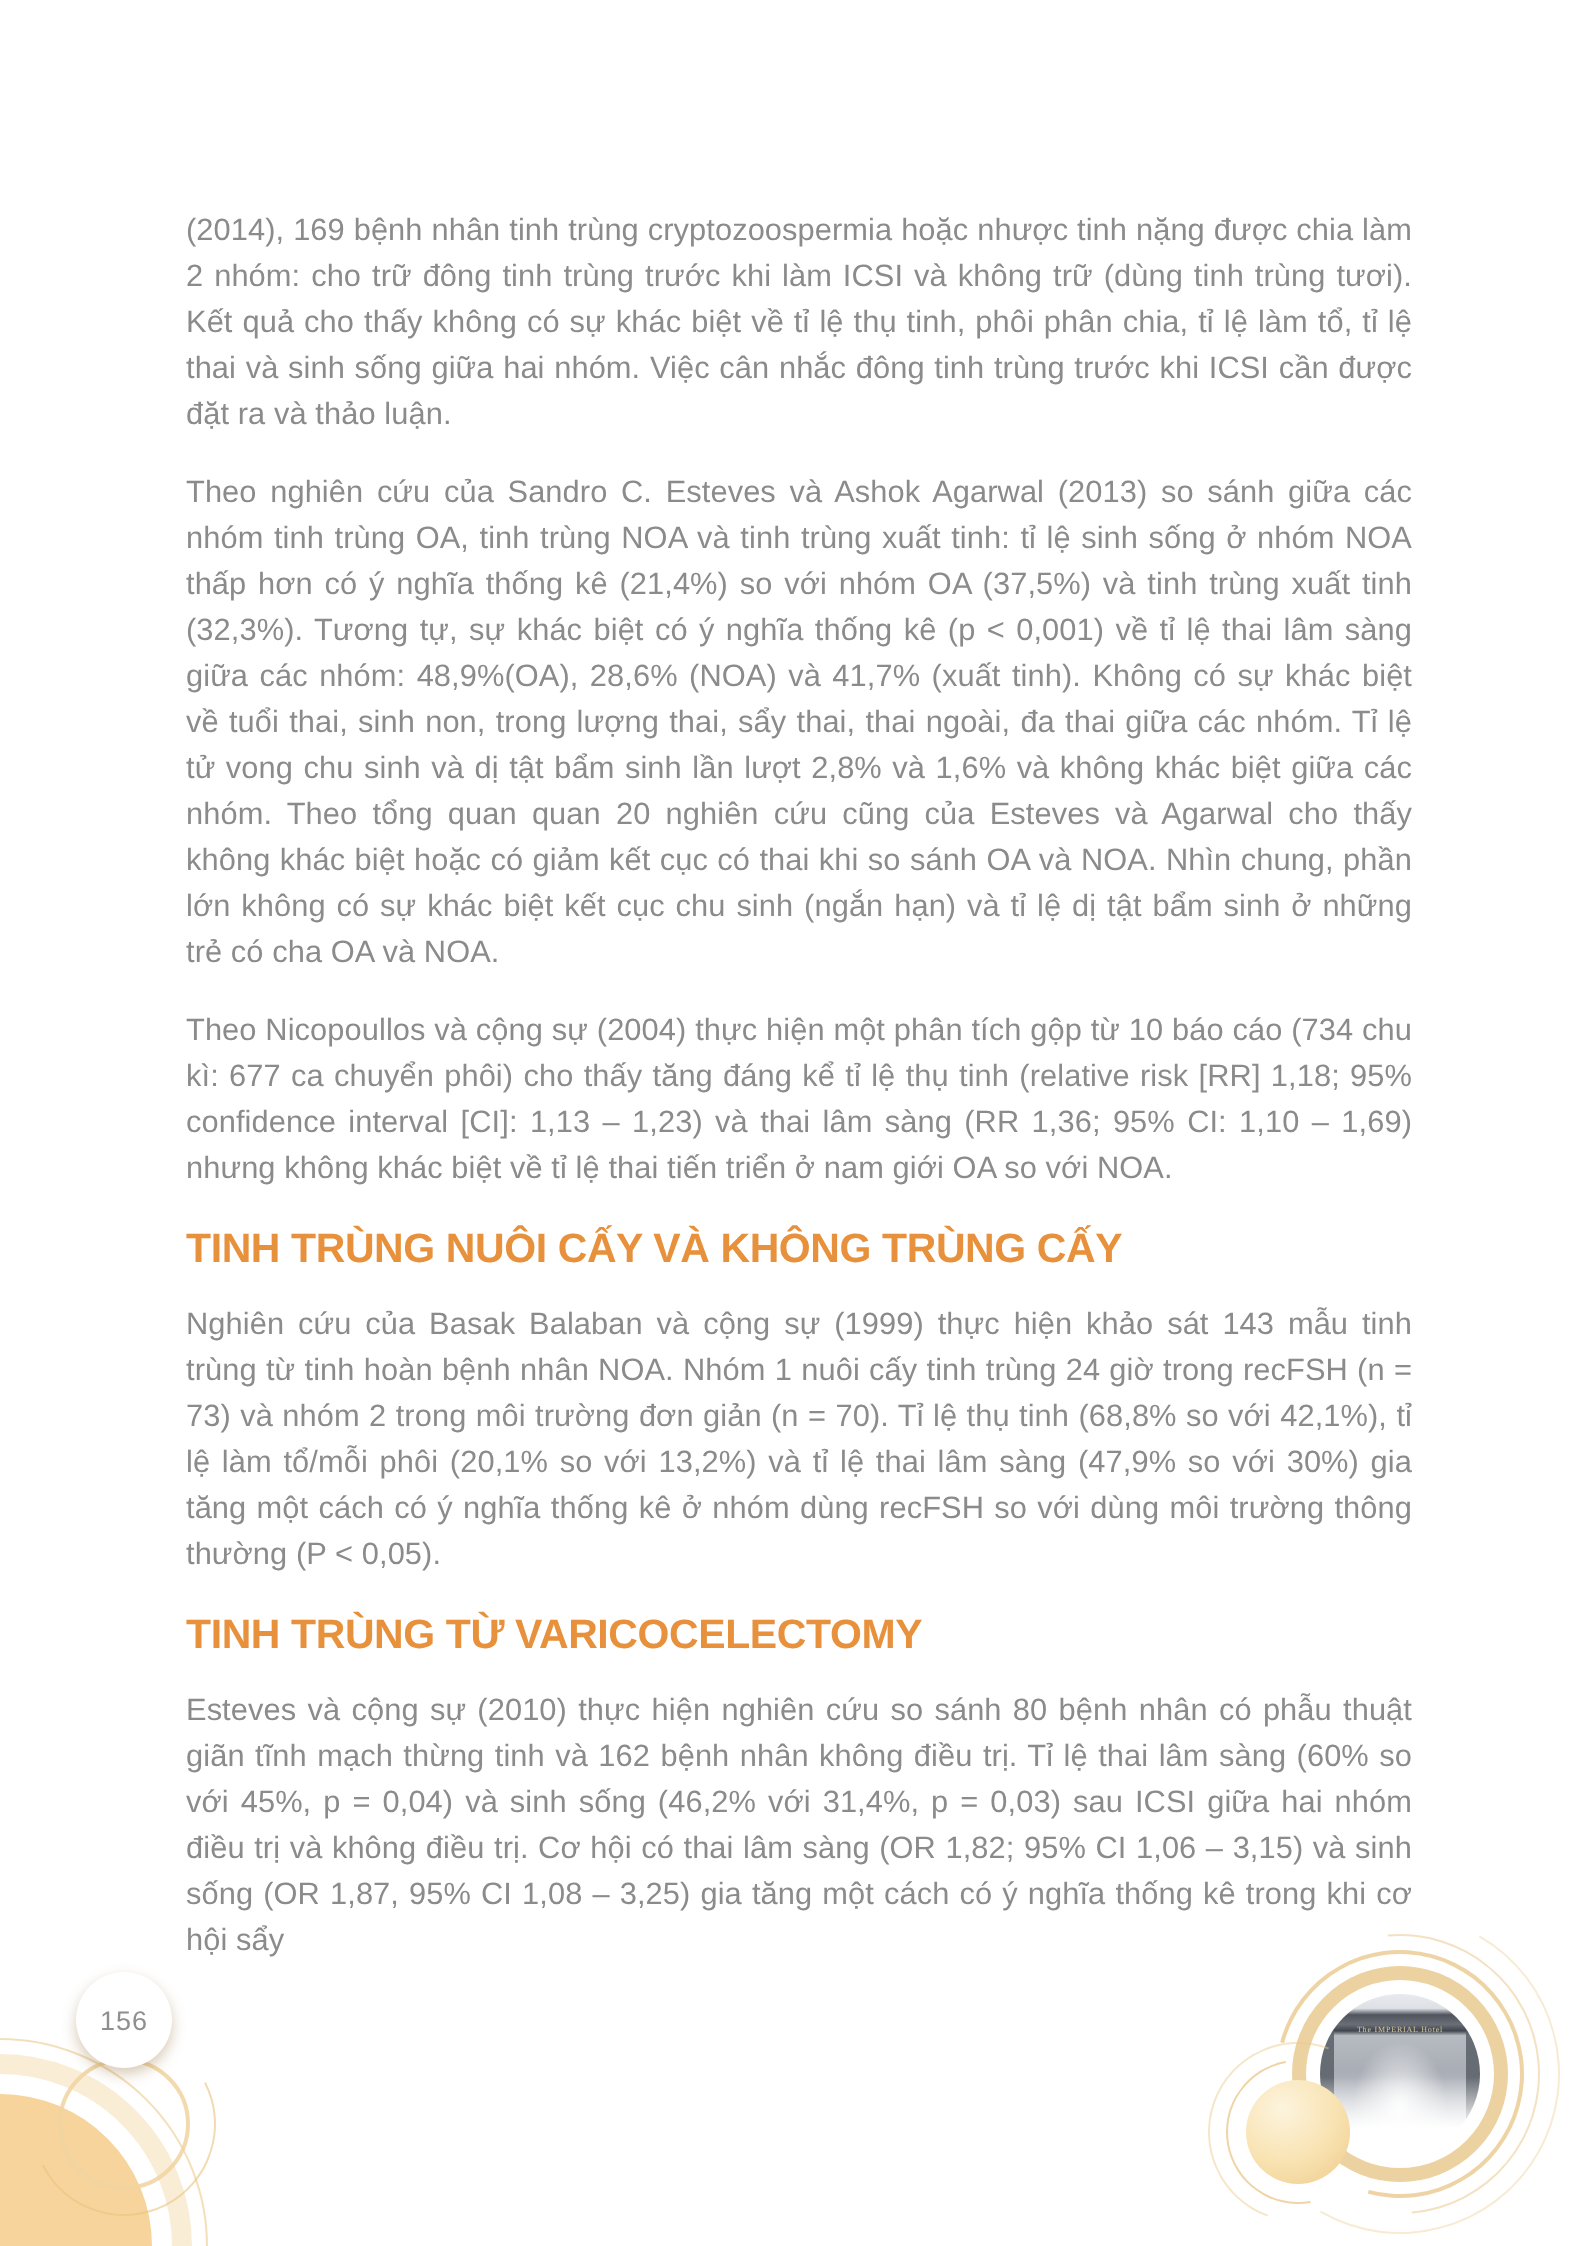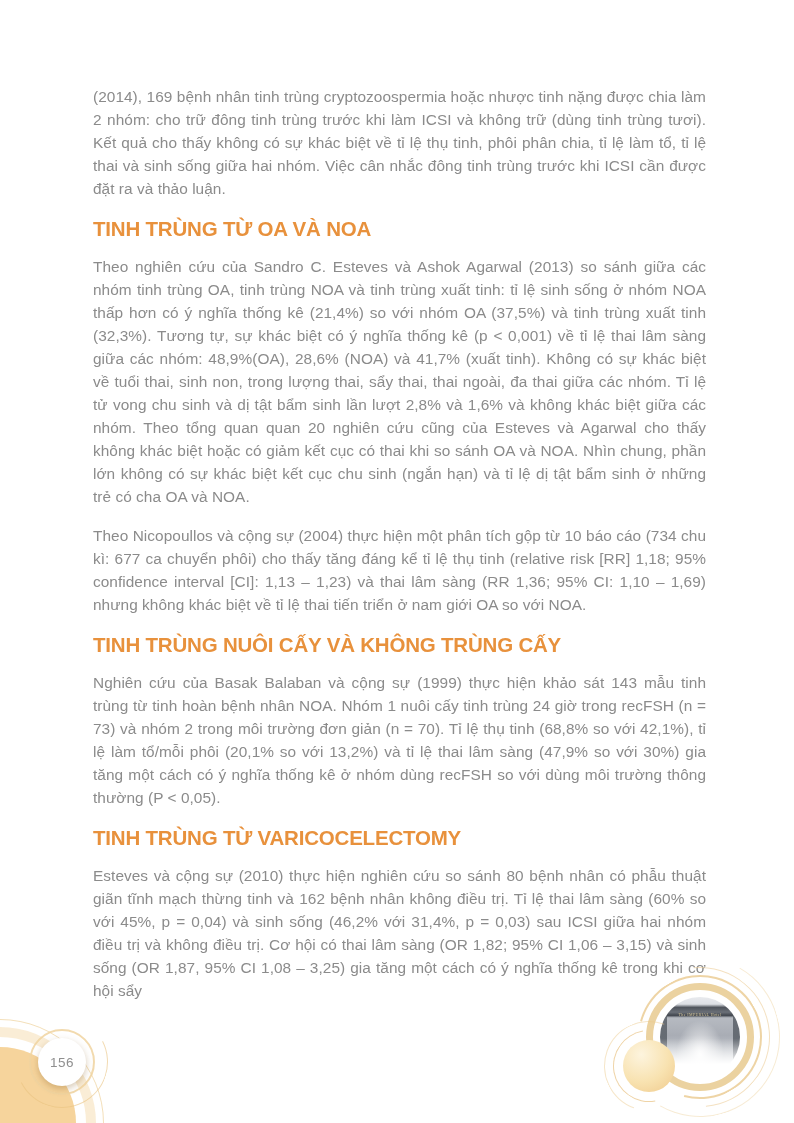--- a/index.html
+++ b/index.html
@@ -12,21 +12,21 @@
   }
   .page{
     position:absolute;inset:0;
     width:794px;height:1123px;
     background:#ffffff;
     overflow:hidden;
   }
   
   .text-column{
     position:absolute;
-    left:93px;top:85px;width:613px;
+    left:93px;top:104px;width:613px;
   }
   .text-column p{
     margin:0 0 16px 0;
     font-size:15.4px;
     line-height:23px;
     color:#8B8B8B;
     text-align:justify;
     letter-spacing:0.05px;
   }
   .text-column h2{
@@ -58,21 +58,21 @@
     box-sizing:border-box;
   }
   .ring-pn-arc{
     position:absolute;left:16px;top:1016px;width:92px;height:92px;
     border-radius:50%;box-sizing:border-box;
     border:1.5px solid rgba(233,196,128,0.6);
     border-top-color:transparent;border-left-color:transparent;
     transform:rotate(18deg);
   }
   .page-number-circle{
-    position:absolute;left:38px;top:1038px;width:48px;height:48px;
+    position:absolute;left:38px;top:986px;width:48px;height:48px;
     border-radius:50%;background:#ffffff;
     box-shadow:0 3px 7px rgba(140,100,40,0.35);
     display:flex;align-items:center;justify-content:center;
     font-size:13.5px;color:#8f8f8f;letter-spacing:0.5px;
   }
   
   .ring-br-thick{
     position:absolute;left:646px;top:983px;width:108px;height:108px;
     border-radius:50%;border:7px solid #EBD2A0;box-sizing:border-box;
   }
@@ -137,21 +137,20 @@
   }
 </style>
 </head>
 <body>
 
 <div class="page">
 
   <div class="text-column">
     <p>(2014), 169 bệnh nhân tinh trùng cryptozoospermia hoặc nhược tinh nặng được chia làm 2 nhóm: cho trữ đông tinh trùng trước khi làm ICSI và không trữ (dùng tinh trùng tươi). Kết quả cho thấy không có sự khác biệt về tỉ lệ thụ tinh, phôi phân chia, tỉ lệ làm tổ, tỉ lệ thai và sinh sống giữa hai nhóm. Việc cân nhắc đông tinh trùng trước khi ICSI cần được đặt ra và thảo luận.</p>
 
-    <h2>TINH TRÙNG TỪ OA VÀ NOA</h2>
 
     <p>Theo nghiên cứu của Sandro C. Esteves và Ashok Agarwal (2013) so sánh giữa các nhóm tinh trùng OA, tinh trùng NOA và tinh trùng xuất tinh: tỉ lệ sinh sống ở nhóm NOA thấp hơn có ý nghĩa thống kê (21,4%) so với nhóm OA (37,5%) và tinh trùng xuất tinh (32,3%). Tương tự, sự khác biệt có ý nghĩa thống kê (p &lt; 0,001) về tỉ lệ thai lâm sàng giữa các nhóm: 48,9%(OA), 28,6% (NOA) và 41,7% (xuất tinh). Không có sự khác biệt về tuổi thai, sinh non, trong lượng thai, sẩy thai, thai ngoài, đa thai giữa các nhóm. Tỉ lệ tử vong chu sinh và dị tật bẩm sinh lần lượt 2,8% và 1,6% và không khác biệt giữa các nhóm. Theo tổng quan quan 20 nghiên cứu cũng của Esteves và Agarwal cho thấy không khác biệt hoặc có giảm kết cục có thai khi so sánh OA và NOA. Nhìn chung, phần lớn không có sự khác biệt kết cục chu sinh (ngắn hạn) và tỉ lệ dị tật bẩm sinh ở những trẻ có cha OA và NOA.</p>
 
     <p>Theo Nicopoullos và cộng sự (2004) thực hiện một phân tích gộp từ 10 báo cáo (734 chu kì: 677 ca chuyển phôi) cho thấy tăng đáng kể tỉ lệ thụ tinh (relative risk [RR] 1,18; 95% confidence interval [CI]: 1,13 – 1,23) và thai lâm sàng (RR 1,36; 95% CI: 1,10 – 1,69) nhưng không khác biệt về tỉ lệ thai tiến triển ở nam giới OA so với NOA.</p>
 
     <h2>TINH TRÙNG NUÔI CẤY VÀ KHÔNG TRÙNG CẤY</h2>
 
     <p>Nghiên cứu của Basak Balaban và cộng sự (1999) thực hiện khảo sát 143 mẫu tinh trùng từ tinh hoàn bệnh nhân NOA. Nhóm 1 nuôi cấy tinh trùng 24 giờ trong recFSH (n = 73) và nhóm 2 trong môi trường đơn giản (n = 70). Tỉ lệ thụ tinh (68,8% so với 42,1%), tỉ lệ làm tổ/mỗi phôi (20,1% so với 13,2%) và tỉ lệ thai lâm sàng (47,9% so với 30%) gia tăng một cách có ý nghĩa thống kê ở nhóm dùng recFSH so với dùng môi trường thông thường (P &lt; 0,05).</p>
 
     <h2>TINH TRÙNG TỪ VARICOCELECTOMY</h2>

